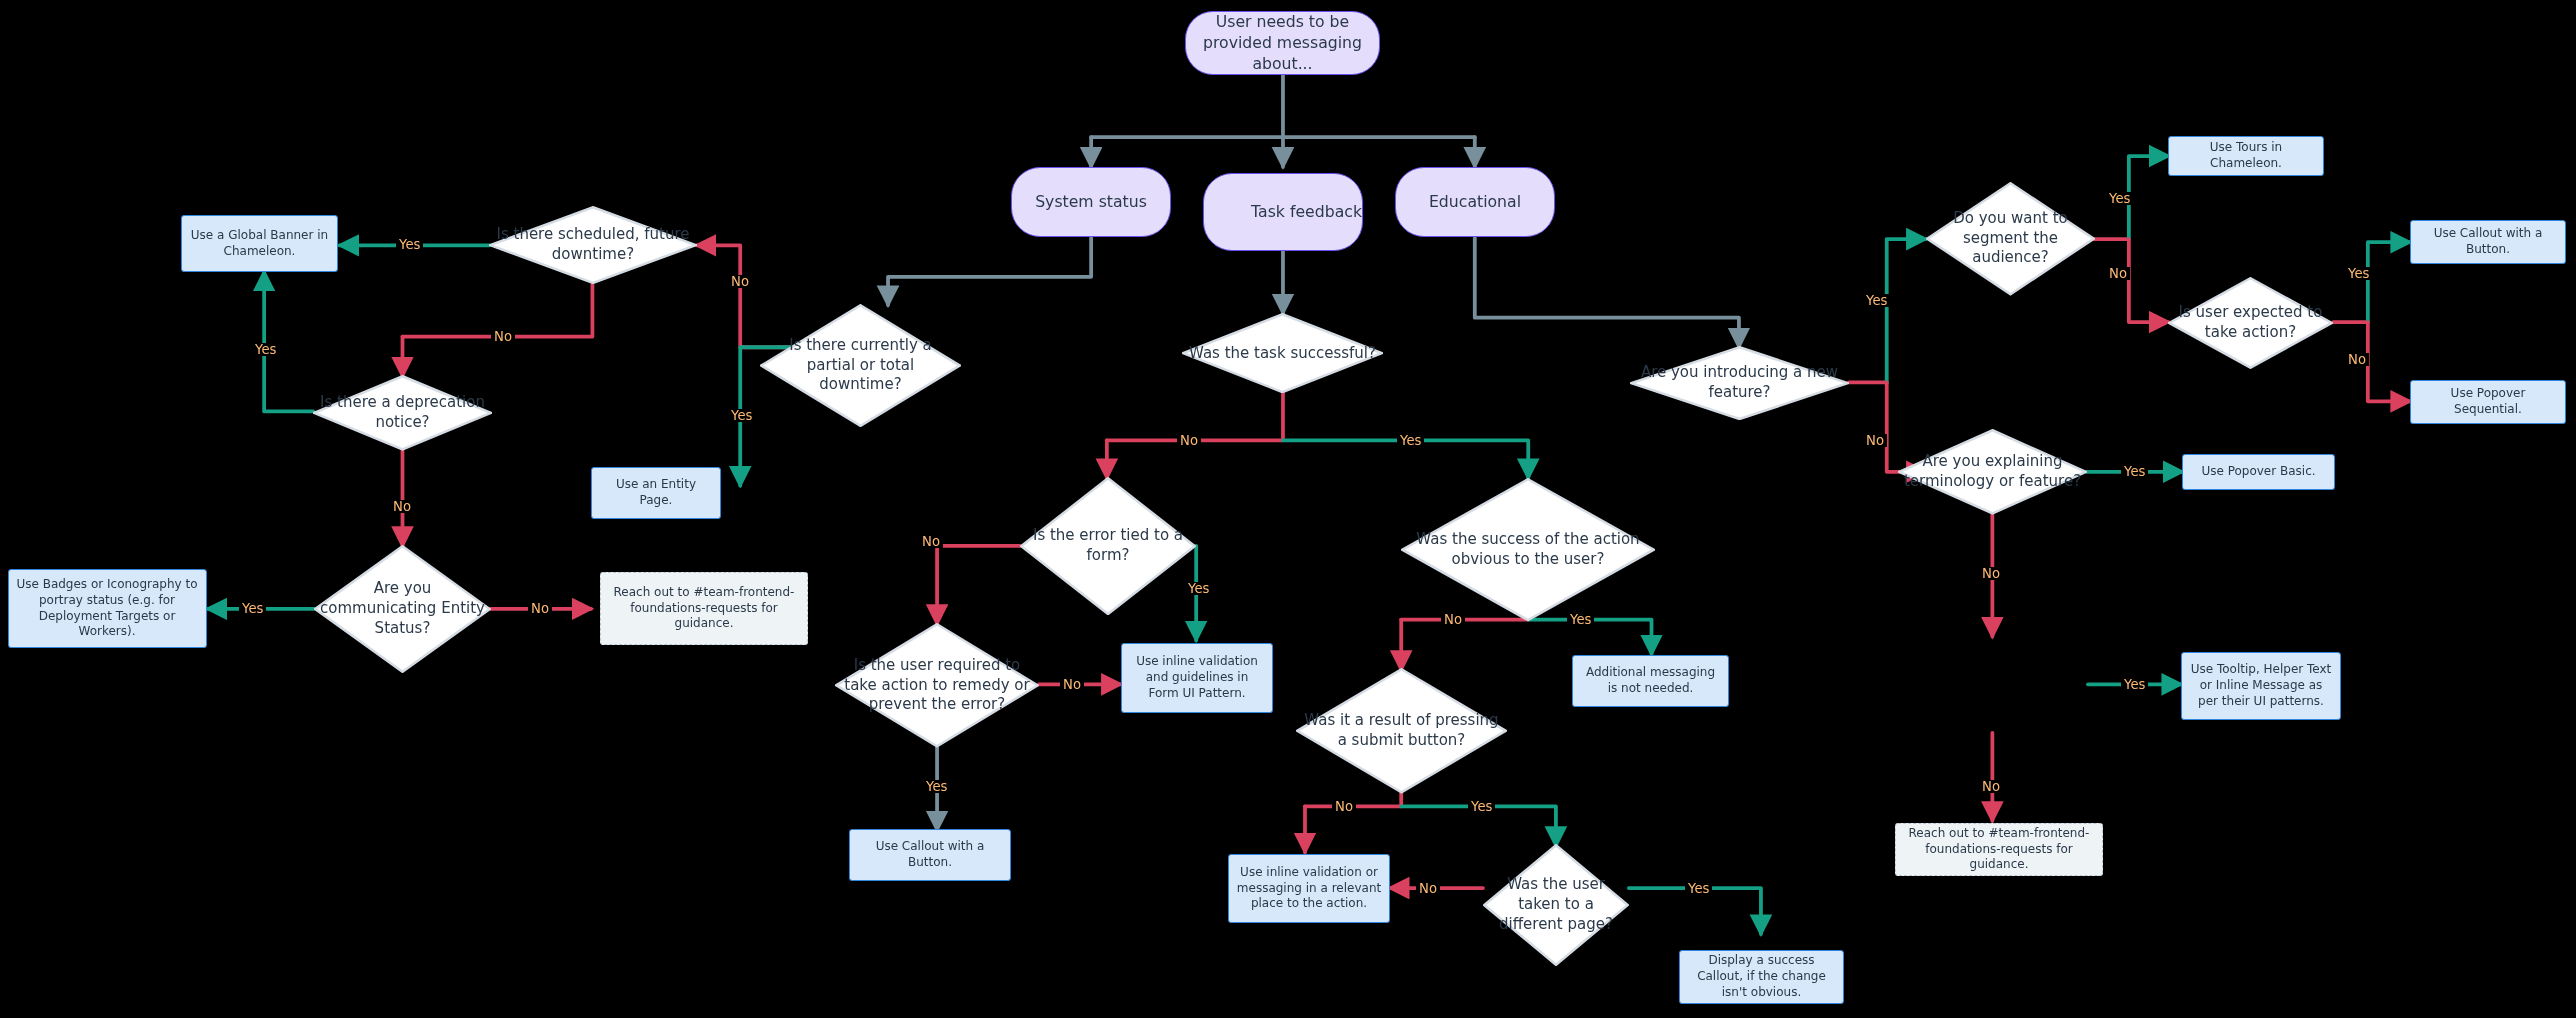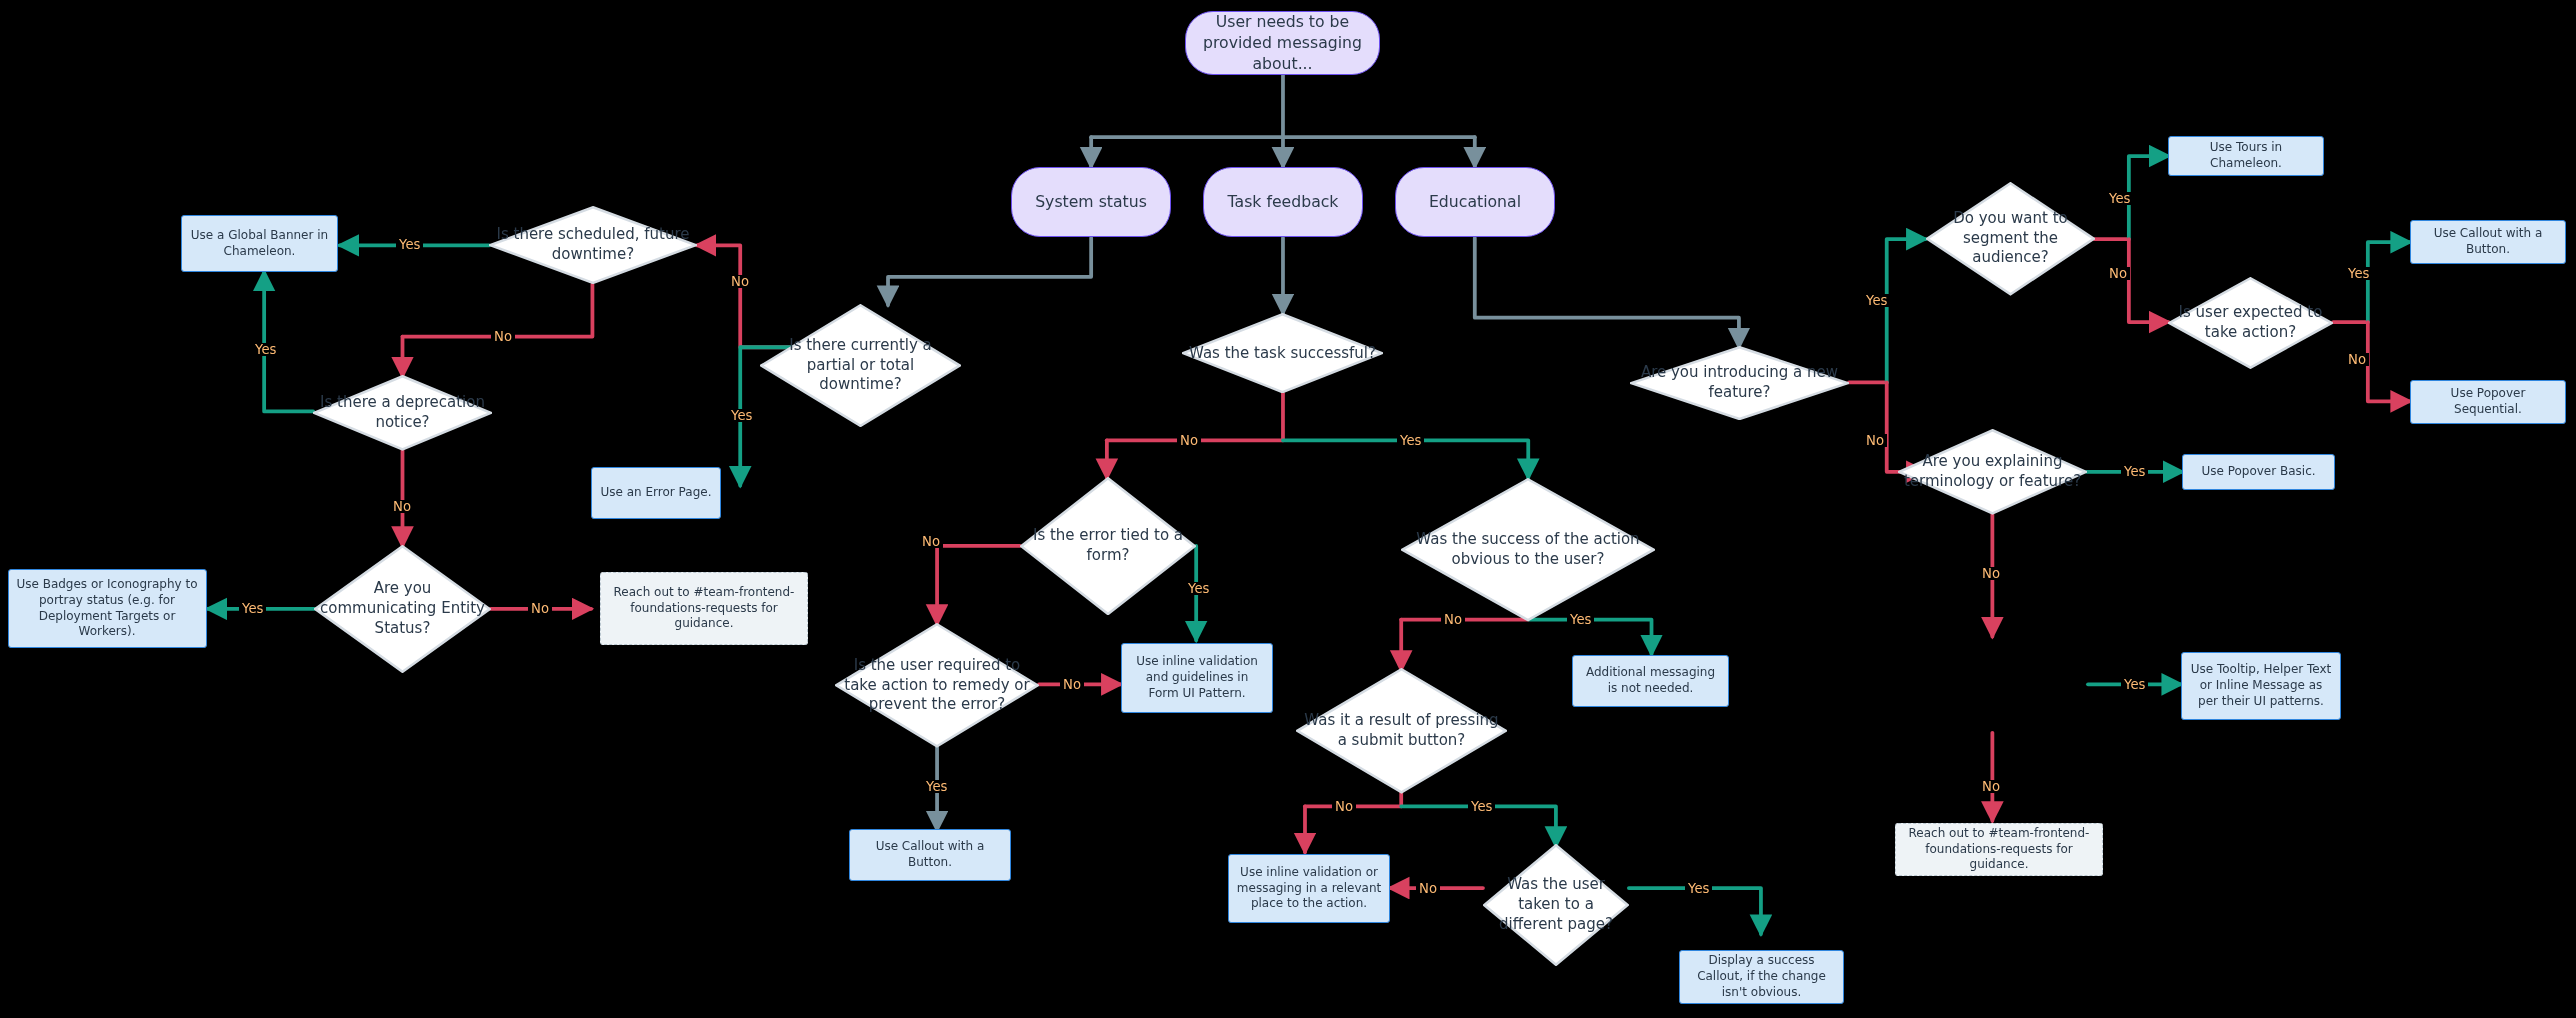--- a/index.html
+++ b/index.html
@@ -125,21 +125,21 @@
     </g>
   </svg>
 
   <div class="node n-start" style="left:1185px;top:11.3px;width:195px;height:64px;">
     <span>User needs to be provided messaging about...</span>
   </div>
 
   <div class="node n-cat" style="left:1011px;top:167px;width:160px;height:70px;">
     <span>System status</span>
   </div>
-  <div class="node n-cat" style="left:1203px;top:167px;width:160px;height:70px;">
+  <div class="node n-cat" style="left:1203px;top:173px;width:160px;height:78px;justify-content:flex-end;">
     <span>Task feedback</span>
   </div>
   <div class="node n-cat" style="left:1395px;top:167px;width:160px;height:70px;">
     <span>Educational</span>
   </div>
 
   <div class="node n-dec" style="left:489px;top:206px;width:208px;height:78px;">
     <svg class="dshape" viewBox="0 0 330 124" preserveAspectRatio="none">
         <polygon points="165,2 328,62 165,122 2,62" fill="#fff" stroke="#d5dce3" stroke-width="4"></polygon>
       </svg>
@@ -169,21 +169,21 @@
 
   <div class="node n-out" style="left:181px;top:215px;width:157px;height:57px;">
     <span>Use a Global Banner in Chameleon.</span>
   </div>
 
   <div class="node n-out" style="left:7.5px;top:569px;width:199px;height:79px;">
     <span>Use Badges or Iconography to portray status (e.g. for Deployment Targets or Workers).</span>
   </div>
 
   <div class="node n-out" style="left:591px;top:467px;width:130px;height:52px;">
-    <span>Use an Error Page.</span>
+    <span>Use an Entity Page.</span>
   </div>
 
   <div class="node n-note" style="left:592px;top:572px;width:208px;height:73px;">
     <span>Reach out to #team-frontend-foundations-requests for guidance.</span>
   </div>
 
   <div class="node n-dec" style="left:1182px;top:313px;width:201px;height:81px;">
     <svg class="dshape" viewBox="0 0 320 128" preserveAspectRatio="none">
         <polygon points="160,2 318,64 160,126 2,64" fill="#fff" stroke="#d5dce3" stroke-width="4"></polygon>
       </svg>

